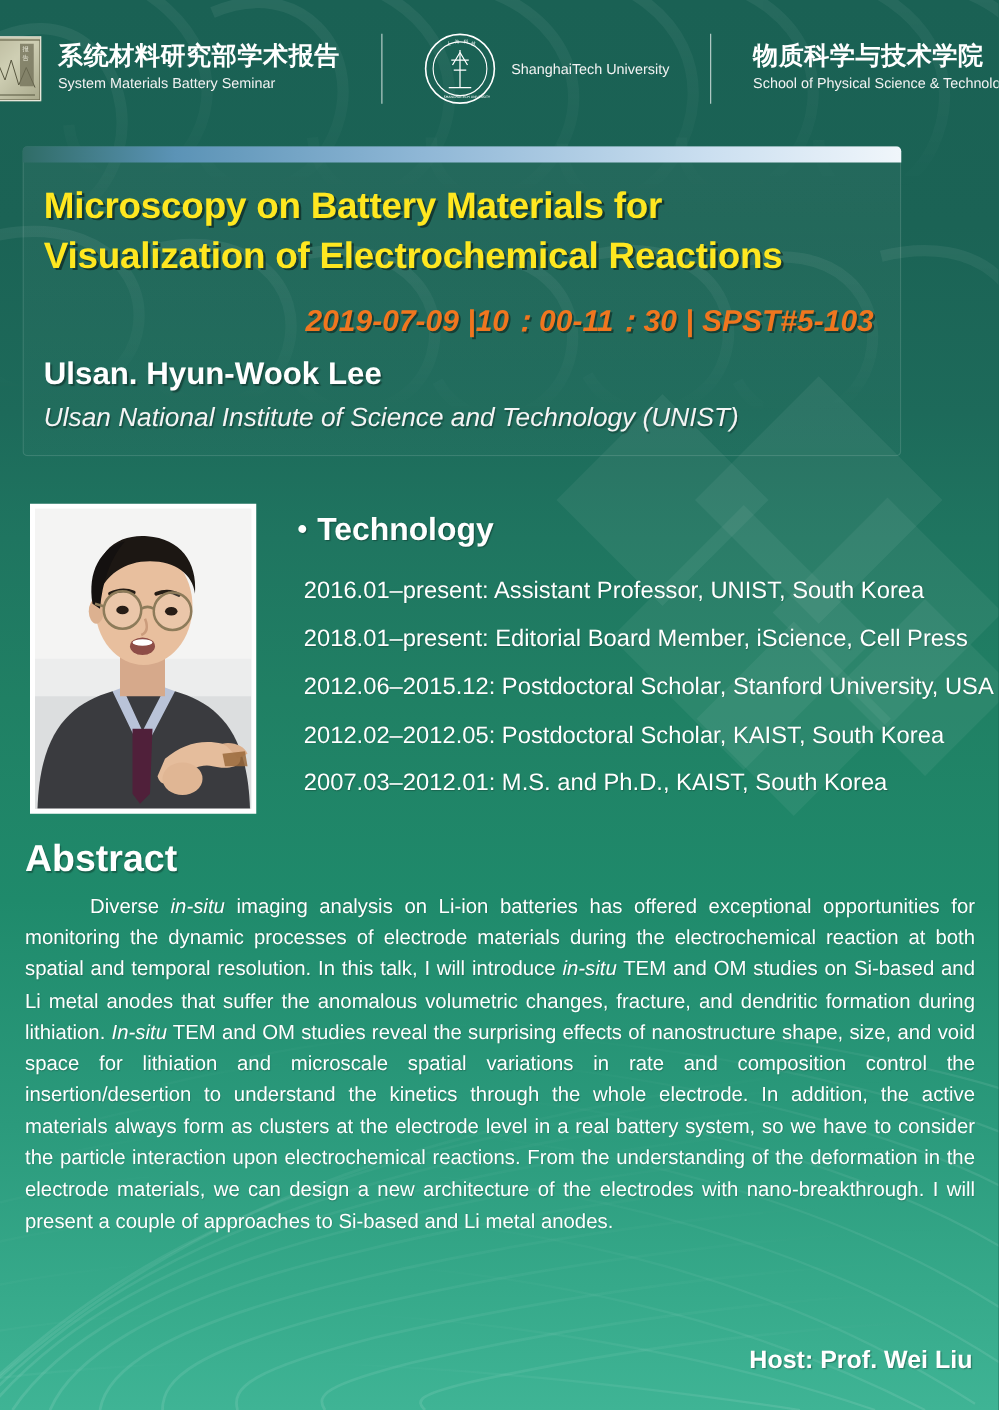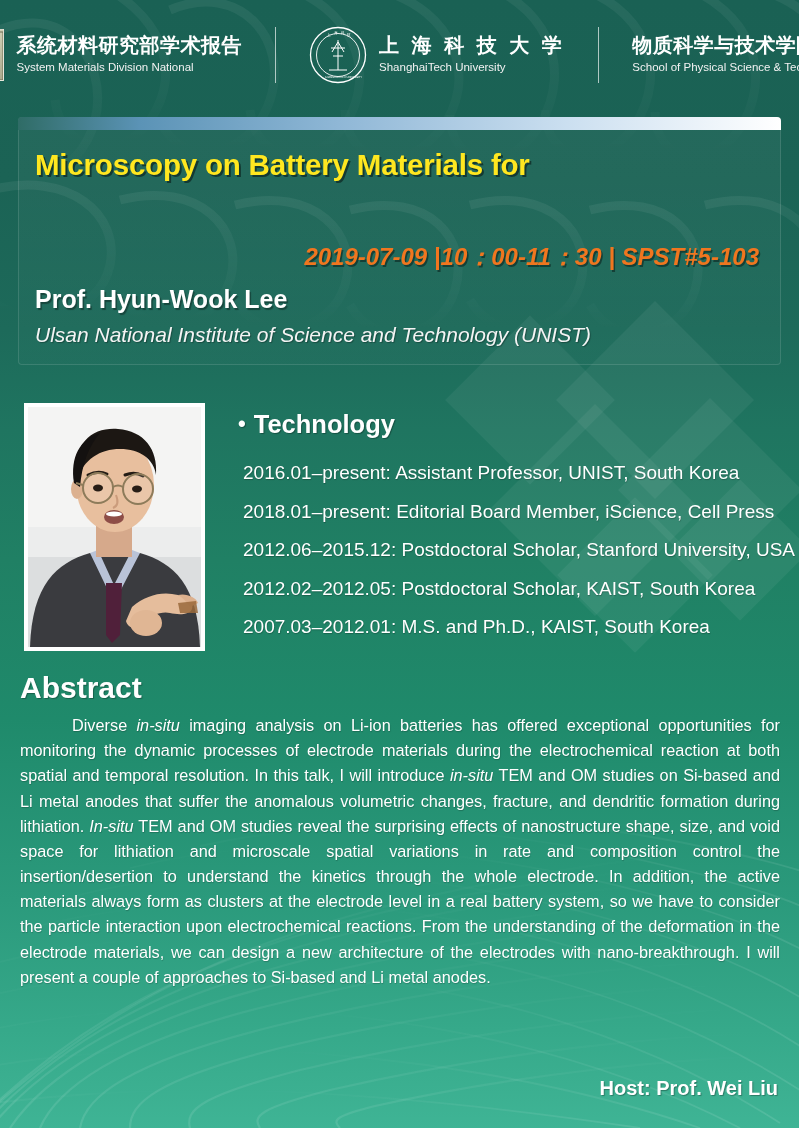--- a/index.html
+++ b/index.html
@@ -119,21 +119,21 @@
   .seal {
     width: 58px; height: 58px;
     flex: 0 0 auto;
     margin-right: 12px;
   }
 
   
   .title-panel {
     position: absolute;
     left: 18px; top: 117px;
-    width: 763px; height: 248px;
+    width: 703px; height: 248px;
     z-index: 5;
     border-radius: 4px;
     background: linear-gradient(180deg, rgba(255,255,255,0.045), rgba(255,255,255,0.015));
     box-shadow: inset 0 0 0 1px rgba(255,255,255,0.12);
     overflow: hidden;
   }
   .title-accent {
     position: absolute;
     left: 0; top: 0;
     width: 763px; height: 13px;
@@ -350,21 +350,21 @@
           </g>
           <rect x="29" y="5" width="11" height="34" fill="#6f6e55" opacity="0.75"></rect>
           <g fill="#e8e8d8" font-size="5" font-family="DejaVu Sans">
             <text x="31" y="11">报</text>
             <text x="31" y="18">告</text>
           </g>
         </svg>
       </div>
       <div class="hdr-texts">
         <div class="hdr-cn">系统材料研究部学术报告</div>
-        <div class="hdr-en">System Materials Division National</div>
+        <div class="hdr-en">System Materials Battery Seminar</div>
       </div>
     </div>
 
     <div class="hdr-divider"></div>
 
     <div class="hdr-group">
       <svg class="seal" viewBox="0 0 58 58">
         <circle cx="29" cy="29" r="27.5" fill="none" stroke="#ffffff" stroke-width="1.3"></circle>
         <circle cx="29" cy="29" r="21.5" fill="none" stroke="#ffffff" stroke-width="0.9"></circle>
         <g stroke="#ffffff" stroke-width="1" fill="none">
@@ -376,43 +376,43 @@
         </g>
         <g fill="#ffffff" font-size="3.6" font-family="DejaVu Sans">
           <text x="18" y="10">上</text>
             <text x="25" y="8">海</text>
             <text x="32" y="8">科</text>
             <text x="38" y="10">技</text>
           <text x="16" y="52" font-size="2.6">SHANGHAITECH UNIVERSITY</text>
         </g>
       </svg>
       <div class="hdr-texts">
-        <div class="hdr-cn wide">上 海 科 技 大 学</div>
         <div class="hdr-en">ShanghaiTech University</div>
       </div>
     </div>
 
     <div class="hdr-divider"></div>
 
     <div class="hdr-group">
       <div class="hdr-texts">
         <div class="hdr-cn">物质科学与技术学院</div>
         <div class="hdr-en">School of Physical Science &amp; Technology</div>
       </div>
     </div>
 
   </div>
 
   <div class="title-panel">
     <div class="title-accent"></div>
     <div class="title-main">
       <div>Microscopy on Battery Materials for</div>
+      <div>Visualization of Electrochemical Reactions</div>
     </div>
     <div class="title-datetime">2019-07-09 |10：00-11：30 | SPST#5-103</div>
-    <div class="speaker-name">Prof. Hyun-Wook Lee</div>
+    <div class="speaker-name">Ulsan. Hyun-Wook Lee</div>
     <div class="speaker-affil">Ulsan National Institute of Science and Technology (UNIST)</div>
   </div>
 
   <div class="photo-frame">
     <div class="photo-inner">
       <svg viewBox="0 0 173 240" width="100%" height="100%" preserveAspectRatio="xMidYMid slice">
         <rect x="0" y="0" width="173" height="240" fill="#eceded"></rect>
         <rect x="0" y="0" width="173" height="120" fill="#f4f4f3"></rect>
         <rect x="0" y="150" width="173" height="90" fill="#dcdedf"></rect>
 

